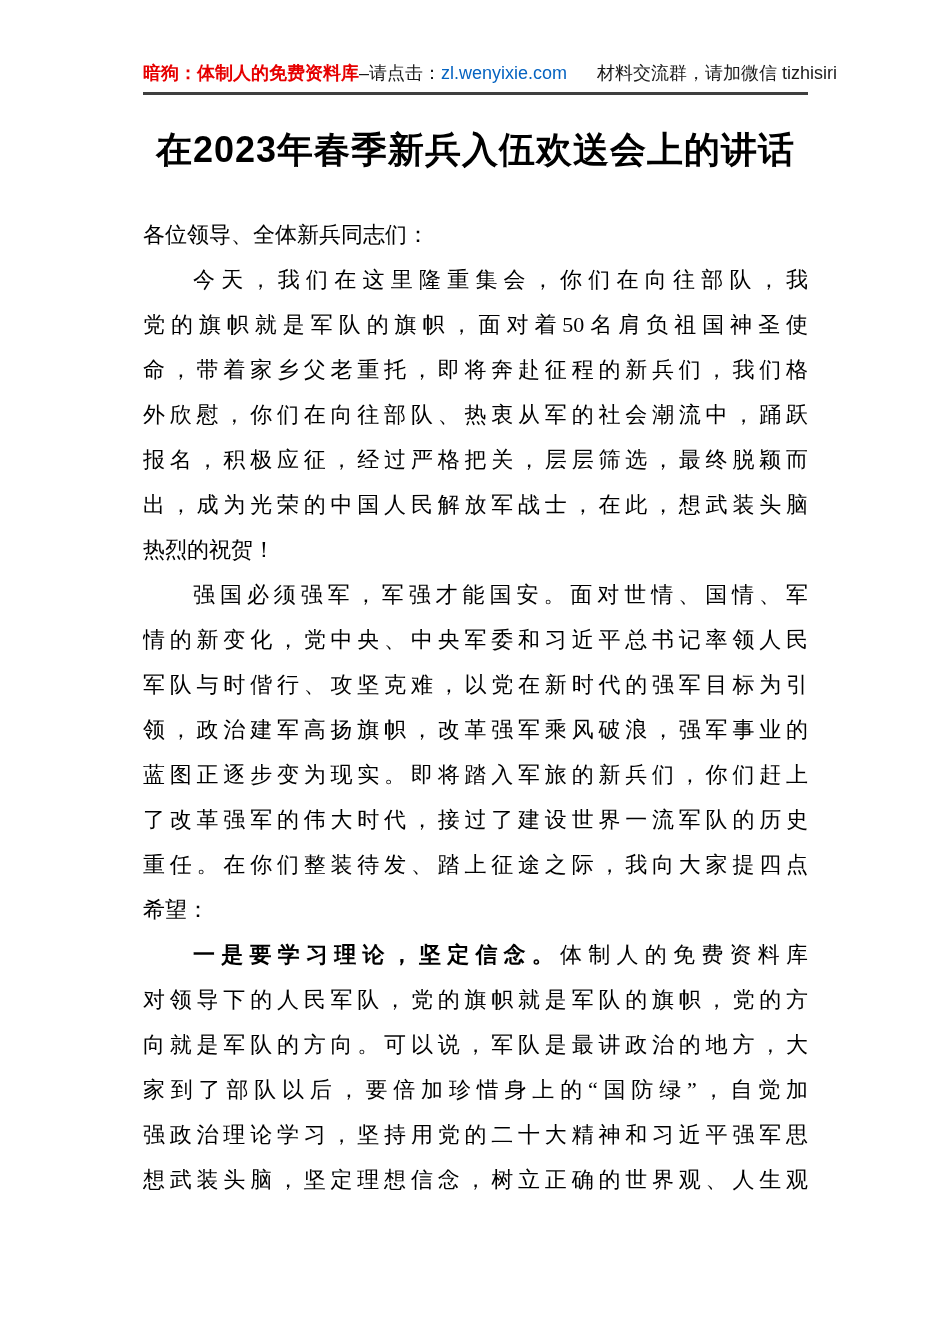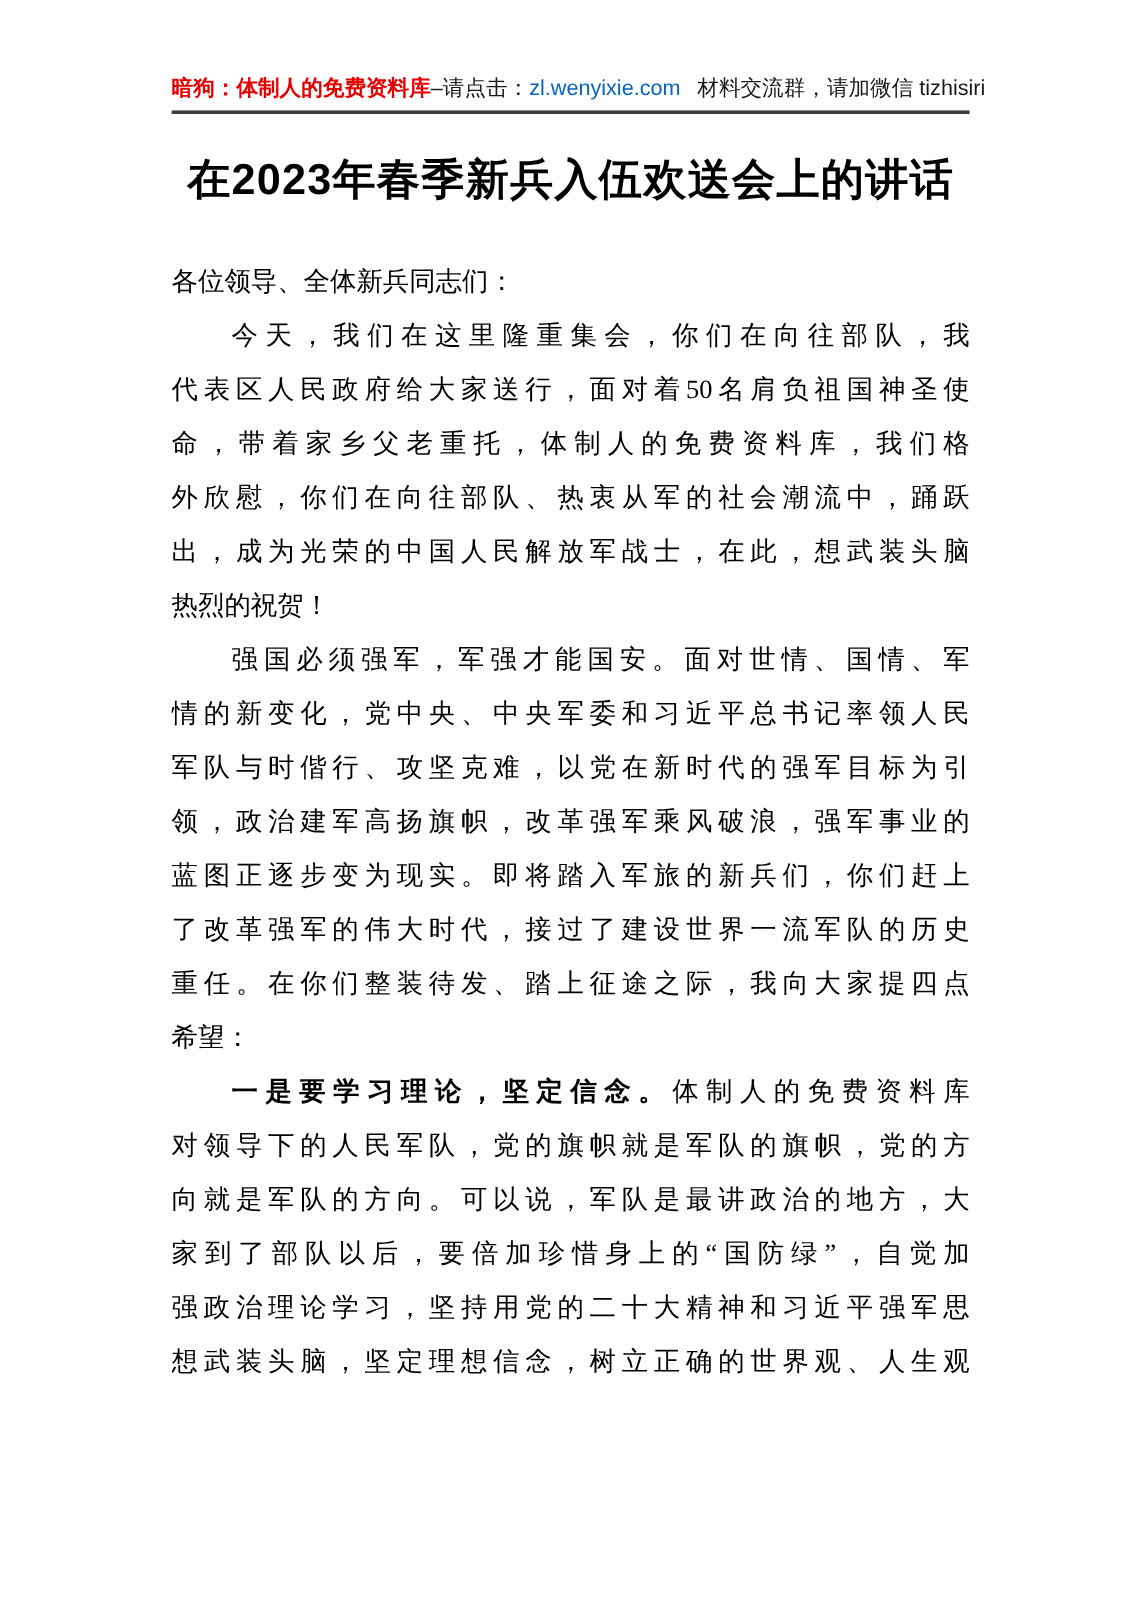--- a/index.html
+++ b/index.html
@@ -38,21 +38,21 @@
   .promo-click {
     color: var(--ink, #1a1a1a);
   }
   .promo-link {
     color: var(--link-blue, #0563c1);
     text-decoration: none;
     cursor: pointer;
   }
   .promo-group {
     color: var(--ink, #1a1a1a);
-    margin-left: 14px;
+    margin-left: 30px;
   }
   
   .doc-title {
     position: absolute;
     left: 143px;
     top: 126px;
     width: 665px;
     margin: 0;
     text-align: center;
     font-family: Liberation Sans, sans-serif;
@@ -96,23 +96,24 @@
 
   <div class="promo-header">
     <span class="promo-site">暗狗：体制人的免费资料库</span><span class="promo-click">–请点击：</span><a class="promo-link">zl.wenyixie.com</a><span class="promo-group">材料交流群，请加微信 tizhisiri</span>
   </div>
 
   <h1 class="doc-title">在2023年春季新兵入伍欢送会上的讲话</h1>
 
   <div class="doc-body" id="doc-body">
       <div class="body-line short"><span>各位领导、全体新兵同志们：</span></div>
       <div class="body-line indent"><span>今天，我们在这里隆重集会，你们在向往部队，我</span></div>
-      <div class="body-line"><span>代表区人民政府给大家送行，面对着50名肩负祖国神圣使</span></div>
-      <div class="body-line"><span>命，带着家乡父老重托，体制人的免费资料库，我们格</span></div>
+      <div class="body-line"><span>党的旗帜就是军队的旗帜，面对着50名肩负祖国神圣使</span></div>
+      <div class="body-line"><span>命，带着家乡父老重托，即将奔赴征程的新兵们，我们格</span></div>
       <div class="body-line"><span>外欣慰，你们在向往部队、热衷从军的社会潮流中，踊跃</span></div>
+      <div class="body-line"><span>报名，积极应征，经过严格把关，层层筛选，最终脱颖而</span></div>
       <div class="body-line"><span>出，成为光荣的中国人民解放军战士，在此，想武装头脑</span></div>
       <div class="body-line short"><span>热烈的祝贺！</span></div>
       <div class="body-line indent"><span>强国必须强军，军强才能国安。面对世情、国情、军</span></div>
       <div class="body-line"><span>情的新变化，党中央、中央军委和习近平总书记率领人民</span></div>
       <div class="body-line"><span>军队与时偕行、攻坚克难，以党在新时代的强军目标为引</span></div>
       <div class="body-line"><span>领，政治建军高扬旗帜，改革强军乘风破浪，强军事业的</span></div>
       <div class="body-line"><span>蓝图正逐步变为现实。即将踏入军旅的新兵们，你们赶上</span></div>
       <div class="body-line"><span>了改革强军的伟大时代，接过了建设世界一流军队的历史</span></div>
       <div class="body-line"><span>重任。在你们整装待发、踏上征途之际，我向大家提四点</span></div>
       <div class="body-line short"><span>希望：</span></div>

